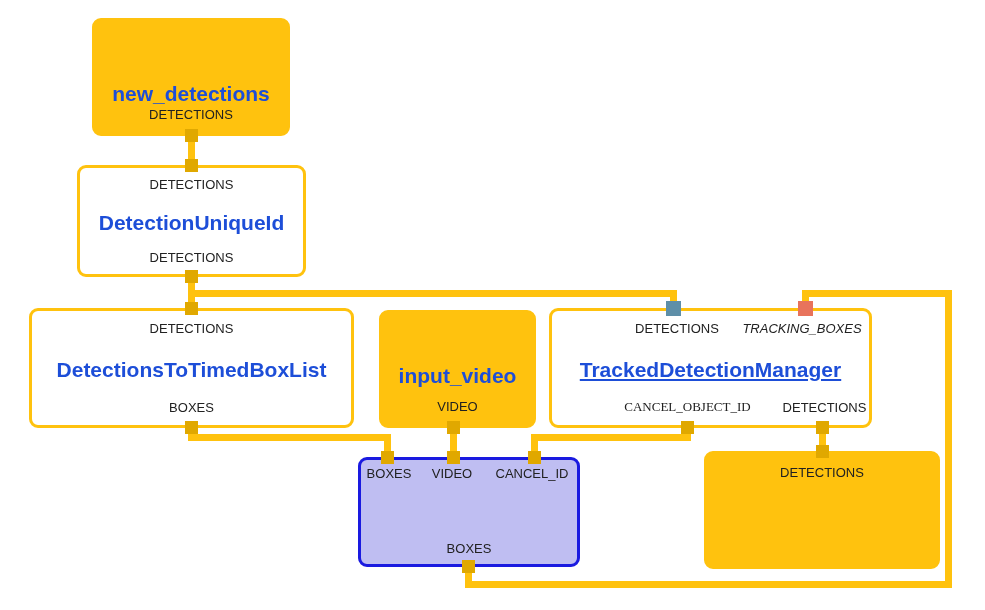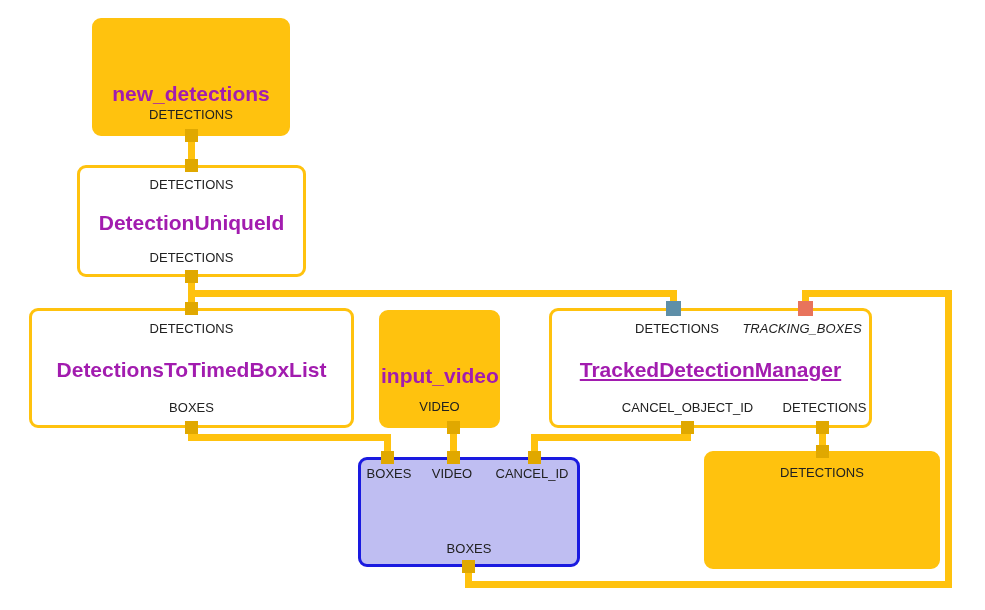--- a/index.html
+++ b/index.html
@@ -10,21 +10,21 @@
   .edge{position:absolute;background:#FFC20E;}
   .edge.h{height:7px;}
   .edge.v{width:7px;}
 
   .port{position:absolute;width:13px;height:13px;background:#E0A800;}
   .port.teal{background:#5E8FA8;width:15px;height:15px;}
   .port.salmon{background:#E8735C;width:15px;height:15px;}
 
   .node{position:absolute;box-sizing:border-box;border-radius:9px;}
   .node .title{position:absolute;left:0;right:0;text-align:center;
-    font-size:21px;font-weight:bold;color:#a21caf;white-space:nowrap;}
+    font-size:21px;font-weight:bold;color:#1d4ed8;white-space:nowrap;}
   .node .plabel{position:absolute;font-size:13px;color:#212121;
     white-space:nowrap;text-align:center;}
 
   .node.stream{background:#FFC20E;border:2px solid #FFC20E;}
   .node.calc{background:#ffffff;border:3px solid #FFC20E;}
   .node.sub{background:#BFBEF2;border:3px solid #1A1AE0;}
 </style>
 </head>
 <body>
 
@@ -73,31 +73,31 @@
   <div class="port" style="left:185px;top:270px;"></div>
 
   <div class="node calc" style="left:29px;top:308px;width:325px;height:120px;">
     <div class="plabel" style="left:0;right:0;top:10px;">DETECTIONS</div>
     <div class="title" style="top:47px;">DetectionsToTimedBoxList</div>
     <div class="plabel" style="left:0;right:0;bottom:10px;">BOXES</div>
   </div>
   <div class="port" style="left:185px;top:302px;"></div>
   <div class="port" style="left:185px;top:421px;"></div>
 
-  <div class="node stream" style="left:379px;top:310px;width:121px;height:118px;">
+  <div class="node stream" style="left:379px;top:310px;width:157px;height:118px;">
     <div class="title" style="top:52px;">input_video</div>
     <div class="plabel" style="left:0;right:0;bottom:12px;">VIDEO</div>
   </div>
   <div class="port" style="left:447px;top:421px;"></div>
 
   <div class="node calc" style="left:549px;top:308px;width:323px;height:120px;">
     <div class="plabel" style="left:55px;top:10px;width:140px;">DETECTIONS</div>
     <div class="plabel" style="left:180px;top:10px;width:140px;font-style:italic;">TRACKING_BOXES</div>
     <div class="title" style="top:47px;text-decoration:underline;">TrackedDetectionManager</div>
-    <div class="plabel" style="left:63px;bottom:10px;width:145px;">CANCEL_OBJECT_ID</div>
+    <div class="plabel" style="left:63px;bottom:10px;width:145px;font-family:Liberation Serif, serif;">CANCEL_OBJECT_ID</div>
     <div class="plabel" style="left:200px;bottom:10px;width:145px;">DETECTIONS</div>
   </div>
   <div class="port teal" style="left:666px;top:301px;"></div>
   <div class="port salmon" style="left:798px;top:301px;"></div>
   <div class="port" style="left:681px;top:421px;"></div>
   <div class="port" style="left:816px;top:421px;"></div>
 
   <div class="node sub" style="left:358px;top:457px;width:222px;height:110px;">
     <div class="plabel" style="left:0px;top:6px;width:56px;">BOXES</div>
     <div class="plabel" style="left:62px;top:6px;width:58px;">VIDEO</div>

